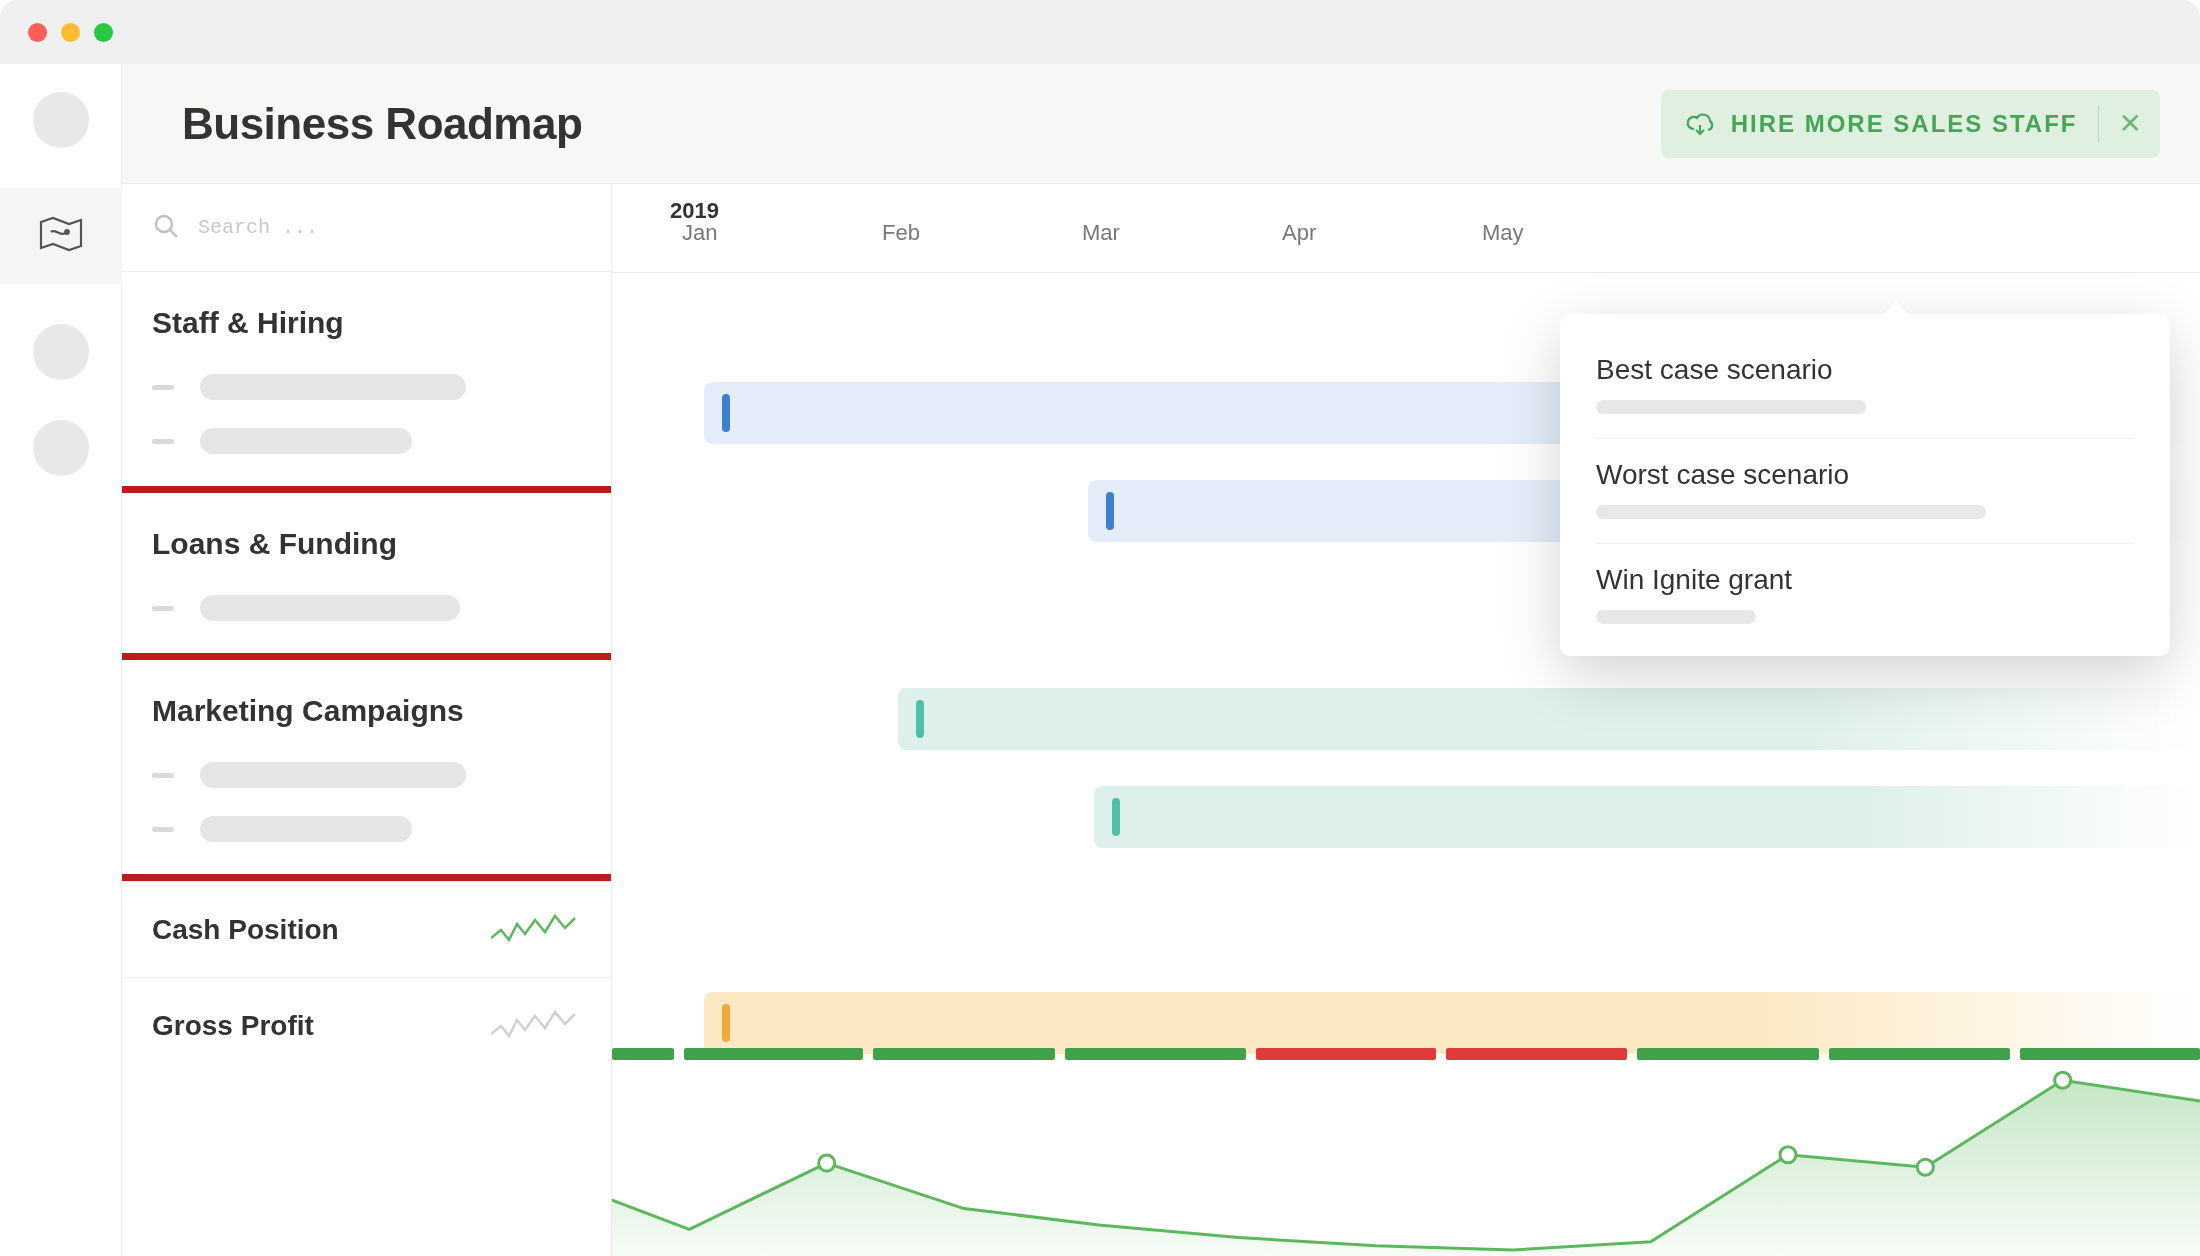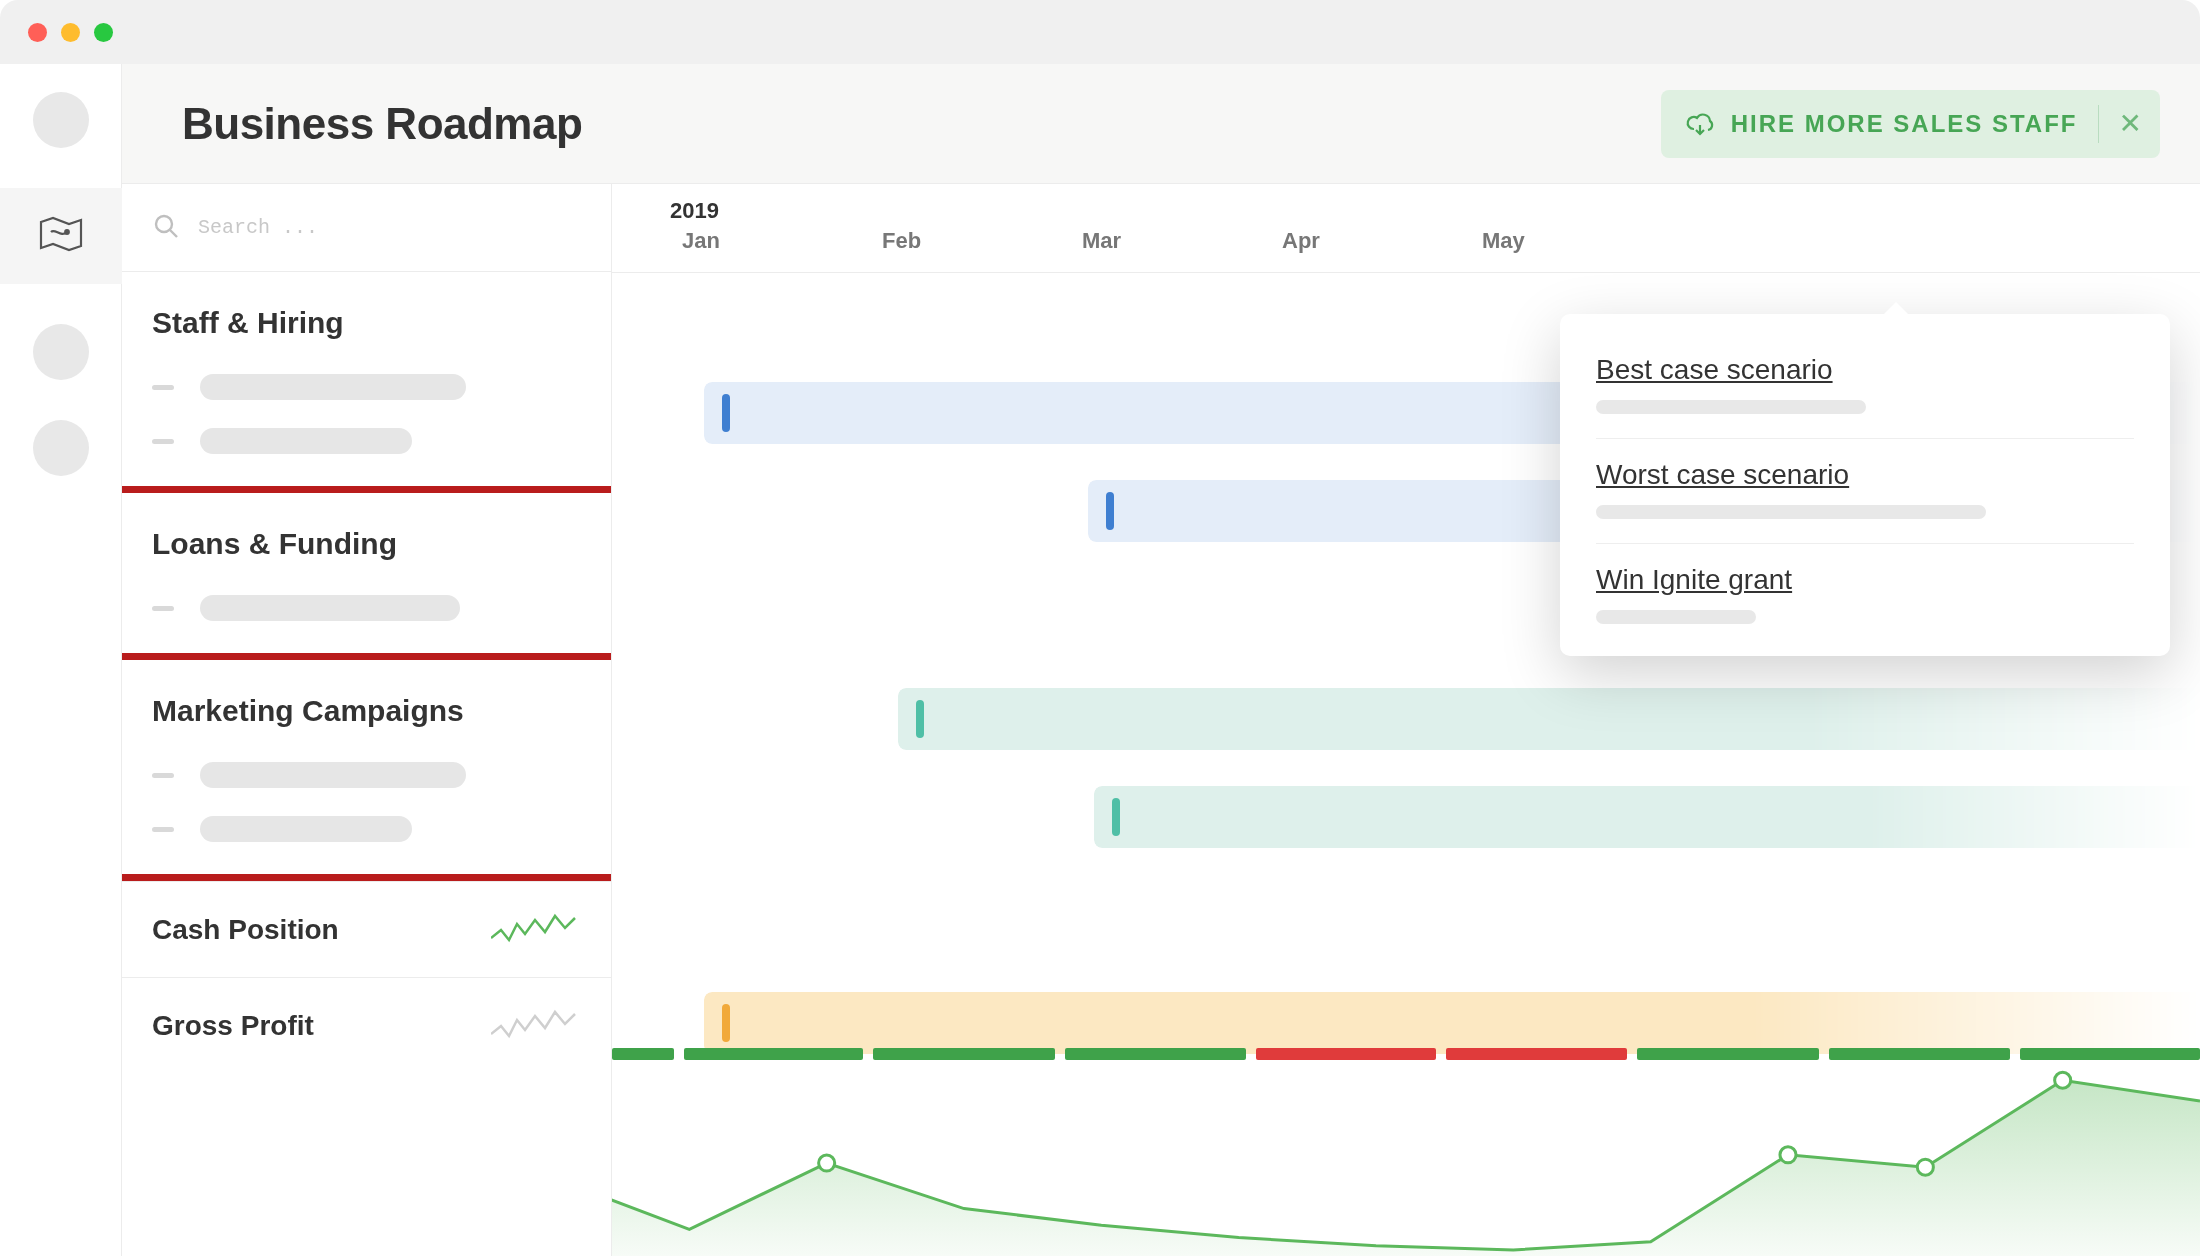--- a/index.html
+++ b/index.html
@@ -52,21 +52,21 @@
 
   .metrics .metric-row { height: 96px; display:flex; align-items:center; justify-content:space-between; padding: 4px 30px; border-top: 1px solid #ececec; }
   .metric-label { font-size: 28px; font-weight:600; color:#333; }
   .spark { width: 90px; height: 40px; }
   .spark.green { stroke:#5cb85c; }
   .spark.grey { stroke:#cfcfcf; }
 
   
   .timeline { flex:1; position:relative; background:#fff; overflow:hidden; }
   .year-label { position:absolute; top: 14px; left: 58px; font-size: 22px; font-weight:700; color:#333; }
-  .months { position:absolute; top: 44px; left:0; right:0; display:flex;font-weight:bold; }
+  .months { position:absolute; top: 36px; left:0; right:0; display:flex; }
   .month { width: 200px; font-size:22px; color:#777; text-align:left; padding-left: 70px; }
   .timeline-divider { position:absolute; top: 88px; left:0; right:0; height:1px; background:#ececec; }
 
   .bar { position:absolute; height: 62px; border-radius: 8px 0 0 8px; }
   .bar .accent { position:absolute; left: 18px; top: 12px; bottom: 12px; width: 8px; border-radius: 4px; }
   .bar.blue  { background: #e4edf9; }
   .bar.blue .accent { background:#3f7fd1; }
   .bar.teal  { background: #def0eb; }
   .bar.teal .accent { background:#4fbfa6; }
   .bar.amber { background: #fce8c2; }
@@ -76,21 +76,21 @@
   .segments { position:absolute; left:0; right:0; height:12px; display:flex; gap:10px; }
   .seg { height:12px; border-radius:2px; }
   .seg.g { background:#3fa24a; }
   .seg.r { background:#e03b3b; }
 
   
   .popover { position:absolute; top: 130px; right: 30px; width: 610px; background:#fff; border-radius: 10px; box-shadow: 0 18px 60px rgba(0,0,0,0.18); padding: 20px 36px 8px 36px; }
   .popover::before { content:""; position:absolute; top:-12px; right: 260px; width:0; height:0; border-left:14px solid transparent; border-right:14px solid transparent; border-bottom:14px solid #fff; }
   .pop-item { padding: 20px 0 24px 0; border-bottom: 1px solid #eee; }
   .pop-item:last-child { border-bottom:none; }
-  .pop-title { font-size: 28px; font-weight:500; color:#333; margin-bottom: 14px; text-decoration: underline; }
+  .pop-title { font-size: 28px; font-weight:500; color:#333; margin-bottom: 14px; }
   .pop-pill { height: 14px; border-radius: 7px; background:#e8e8e8; }
 
   
   .bigchart { position:absolute; left:-60px; right:0; bottom:0; height:230px; }
   .bigchart svg { width:100%; height:100%; }
 </style>
 </head>
 <body>
 
 <div class="window">

